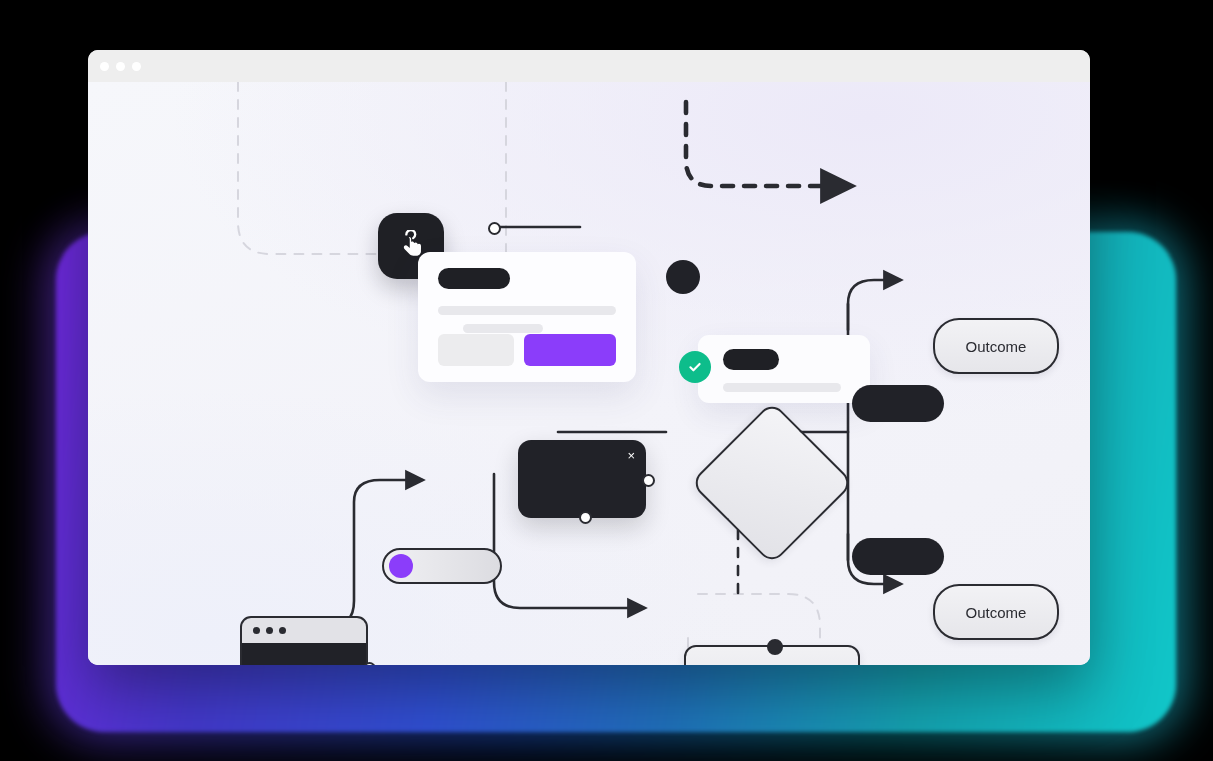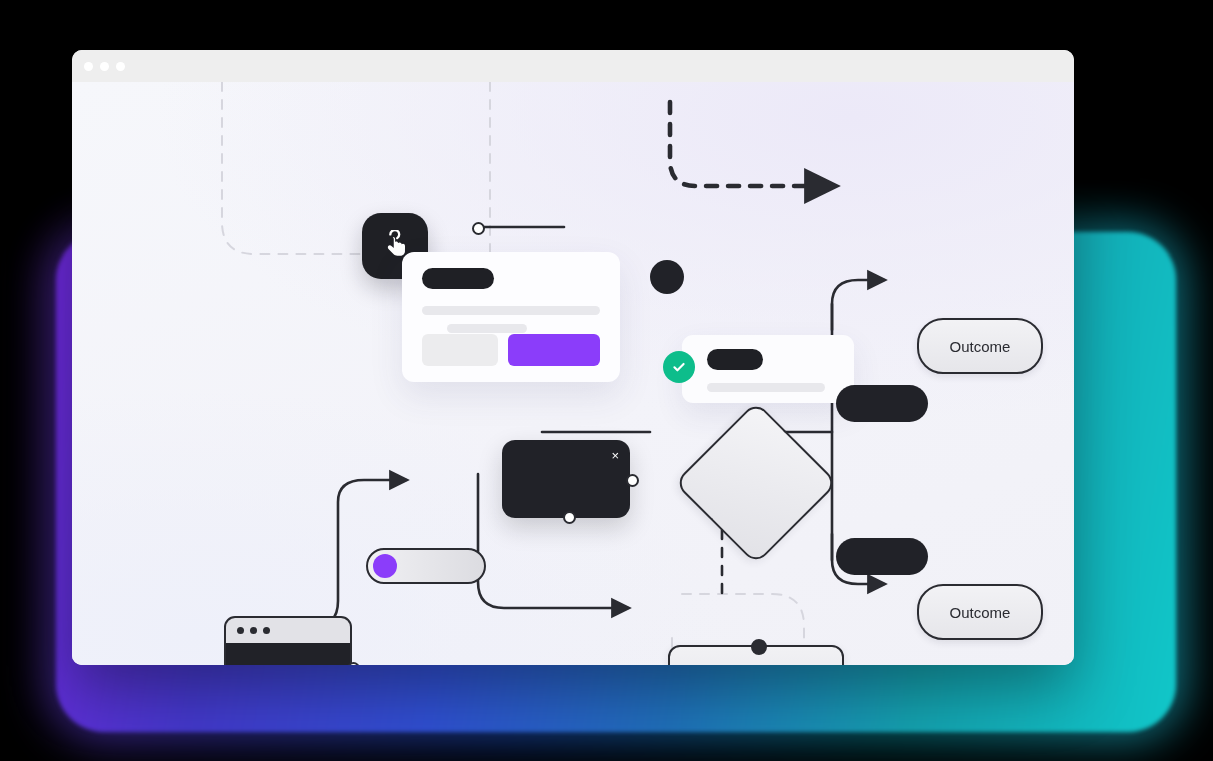--- a/index.html
+++ b/index.html
@@ -16,21 +16,21 @@
   }
   .glow-soft{
     position:absolute;left:46px;top:222px;width:1140px;height:520px;
     border-radius:60px;
     background:linear-gradient(100deg,#7c3aed 0%,#4f46e5 20%,#2563eb 45%,#0ea5b7 75%,#22d3ee 100%);
     opacity:.55;filter:blur(22px);
   }
 
   
   .window{
-    position:absolute;left:72px;top:50px;width:1002px;height:615px;
+    position:absolute;left:88px;top:50px;width:1002px;height:615px;
     border-radius:10px;overflow:hidden;background:#f3f4f7;
     box-shadow:0 24px 60px rgba(0,0,0,.35);
   }
   .titlebar{height:32px;background:#eeeeee;display:flex;align-items:center;padding-left:12px;gap:7px;}
   .dot{width:9px;height:9px;border-radius:50%;background:#ffffff;}
 
   .canvas{
     position:relative;width:100%;height:583px;
     background:
       radial-gradient(120% 90% at 78% 6%, #ece9f8 0%, rgba(236,233,248,0) 58%),

